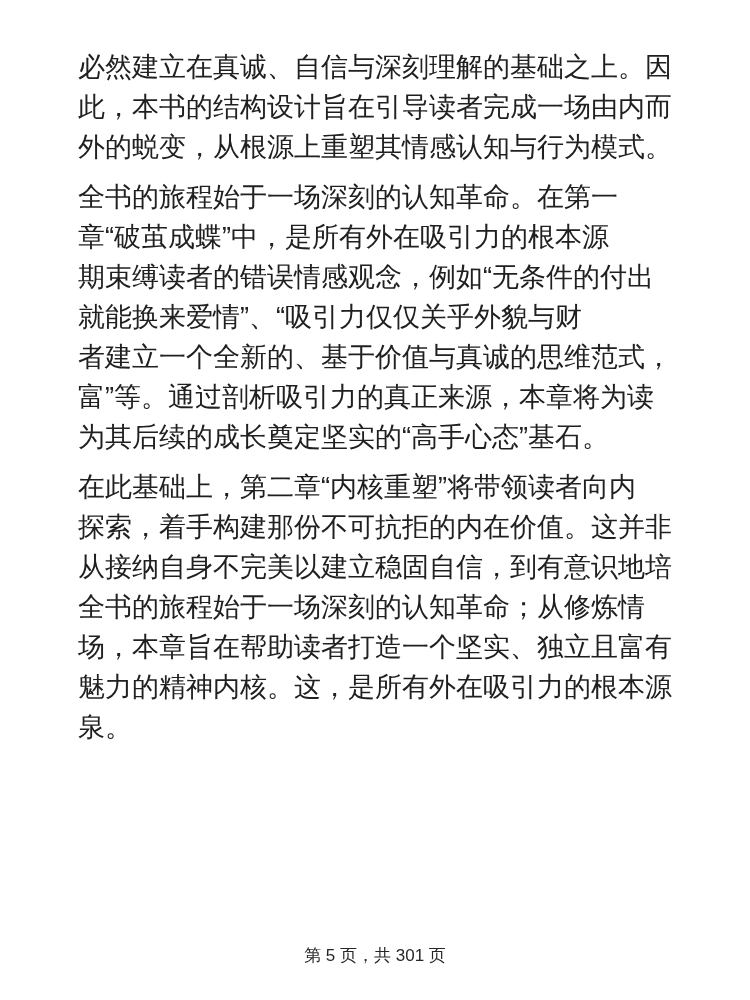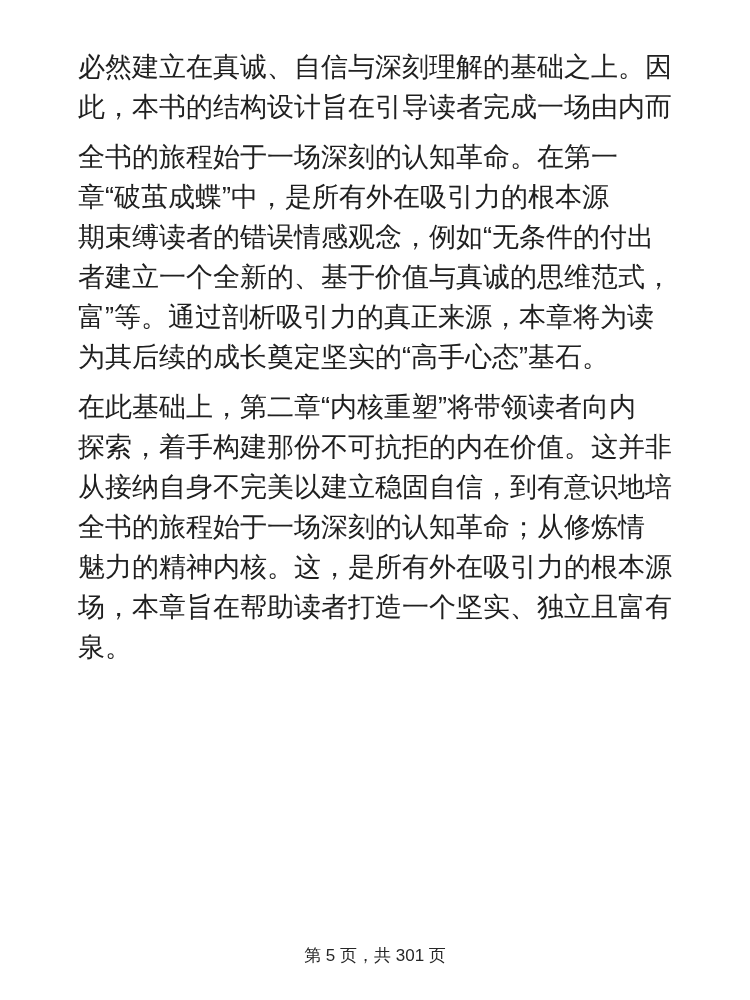--- a/index.html
+++ b/index.html
@@ -46,36 +46,38 @@
   }
 </style>
 </head>
 <body>
 
 <div class="content">
 
   <div class="paragraph">
     <div class="line">必然建立在真诚、自信与深刻理解的基础之上。因</div>
     <div class="line">此，本书的结构设计旨在引导读者完成一场由内而</div>
+    <div class="line">外的蜕变，从根源上重塑其情感认知与行为模式。</div>
   </div>
 
   <div class="paragraph">
     <div class="line">全书的旅程始于一场深刻的认知革命。在第一</div>
     <div class="line">章“破茧成蝶”中，是所有外在吸引力的根本源</div>
     <div class="line">期束缚读者的错误情感观念，例如“无条件的付出</div>
+    <div class="line">就能换来爱情”、“吸引力仅仅关乎外貌与财</div>
     <div class="line">者建立一个全新的、基于价值与真诚的思维范式，</div>
     <div class="line">富”等。通过剖析吸引力的真正来源，本章将为读</div>
     <div class="line">为其后续的成长奠定坚实的“高手心态”基石。</div>
   </div>
 
   <div class="paragraph">
     <div class="line">在此基础上，第二章“内核重塑”将带领读者向内</div>
     <div class="line">探索，着手构建那份不可抗拒的内在价值。这并非</div>
     <div class="line">从接纳自身不完美以建立稳固自信，到有意识地培</div>
     <div class="line">全书的旅程始于一场深刻的认知革命；从修炼情</div>
+    <div class="line">场，本章旨在帮助读者打造一个坚实、独立且富有</div>
     <div class="line">魅力的精神内核。这，是所有外在吸引力的根本源</div>
-    <div class="line">场，本章旨在帮助读者打造一个坚实、独立且富有</div>
     <div class="line">泉。</div>
   </div>
 
 </div>
 
 <div class="footer">第 5 页，共 301 页</div>
 
 </body></html>

